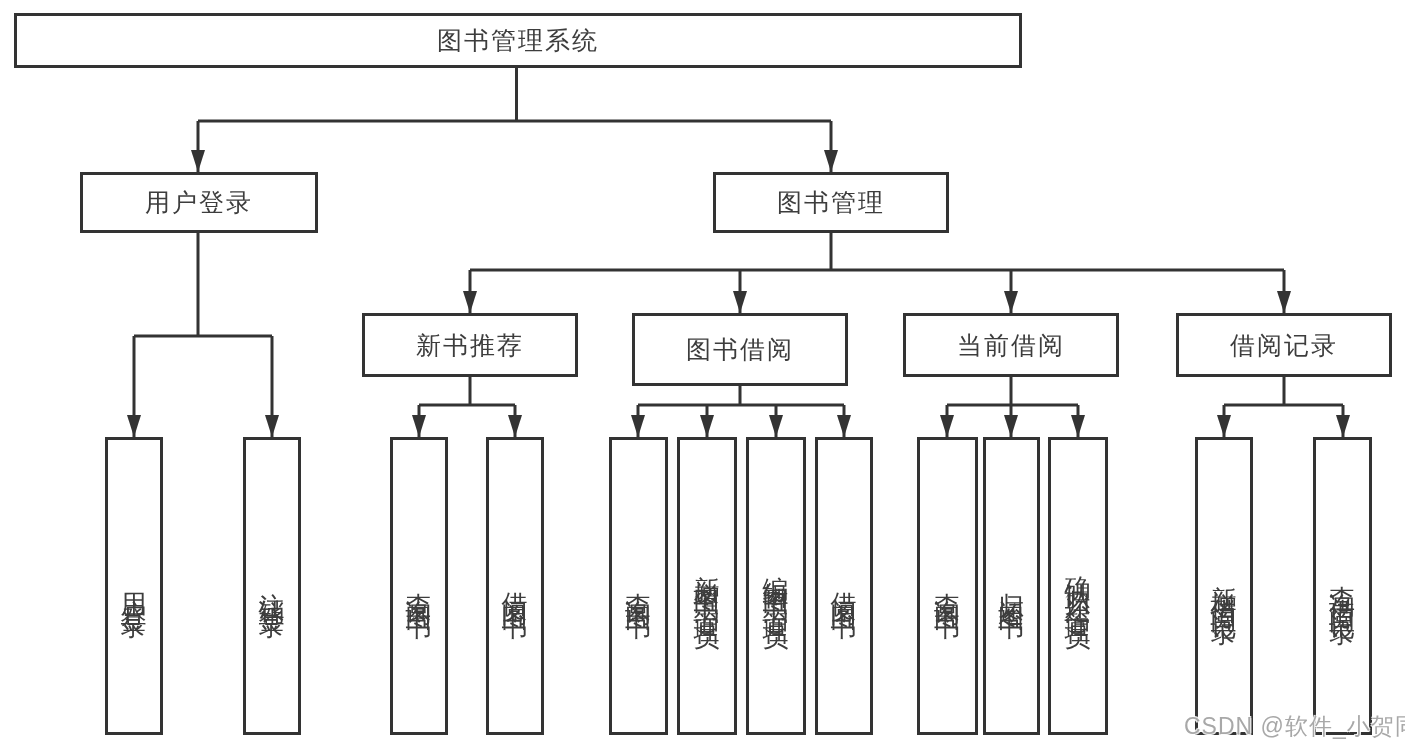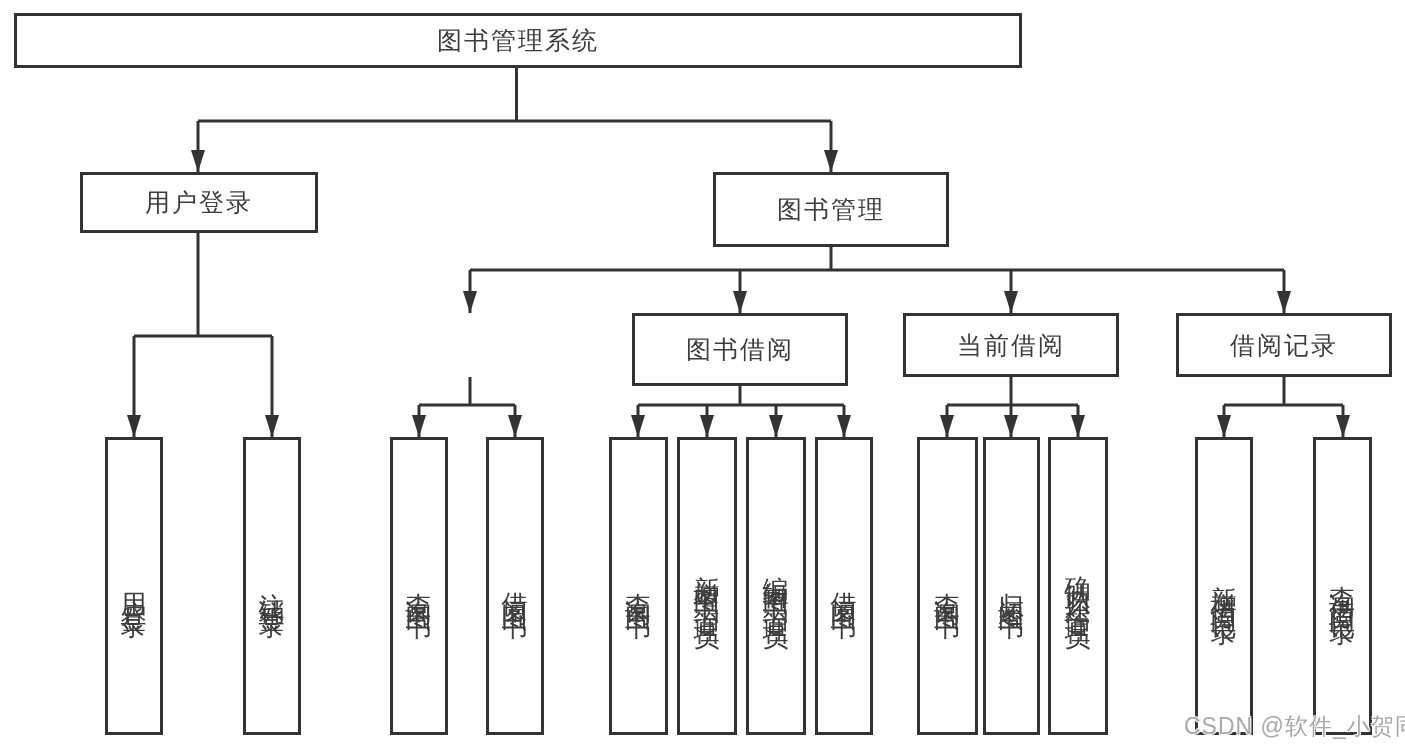--- a/index.html
+++ b/index.html
@@ -43,21 +43,21 @@
     writing-mode:vertical-rl;
     text-orientation:mixed;
     font-size:26px;
     line-height:1;
     letter-spacing:7px;
     overflow:hidden;
   }
   
   .n-root      {left:14px;  top:13px;  width:1008px;height:55px;}
   .n-userlogin {left:80px;  top:172px; width:238px; height:61px;}
-  .n-bookmgmt  {left:713px; top:172px; width:236px; height:75px;}
+  .n-bookmgmt  {left:713px; top:172px; width:236px; height:61px;}
   .n-l2-0{left:362px; top:313px;width:216px;height:64px;}
   .n-l2-1{left:632px; top:313px;width:216px;height:73px;}
   .n-l2-2{left:903px; top:313px;width:216px;height:64px;}
   .n-l2-3{left:1176px;top:313px;width:216px;height:64px;}
   .n-ul-0{left:105px; top:437px;width:58px;height:298px;}
   .n-ul-1{left:243px; top:437px;width:58px;height:298px;}
   .n-nb-0{left:390px; top:437px;width:58px;height:298px;}
   .n-nb-1{left:486px; top:437px;width:58px;height:298px;}
   .n-bb-0{left:609px; top:437px;width:59px;height:298px;}
   .n-bb-1{left:677px; top:437px;width:60px;height:298px;}
@@ -147,20 +147,21 @@
   </svg>
 
   <div class="node h n-root">图书管理系统</div>
 
   <div class="node h n-userlogin">用户登录</div>
   <div class="node h n-bookmgmt">图书管理</div>
 
   <div class="node v n-ul-0">用户登录</div>
   <div class="node v n-ul-1">注销登录</div>
 
+  <div class="node h n-l2-0">新书推荐</div>
   <div class="node h n-l2-1">图书借阅</div>
   <div class="node h n-l2-3">借阅记录</div>
   <div class="node h n-l2-2">当前借阅</div>
 
   <div class="node v n-nb-0">查询图书</div>
   <div class="node v n-nb-1">借阅图书</div>
 
   <div class="node v n-bb-0">查询图书</div>
   <div class="node v n-bb-1">新增图书（管理员）</div>
   <div class="node v n-bb-2">编辑图书（管理员）</div>

